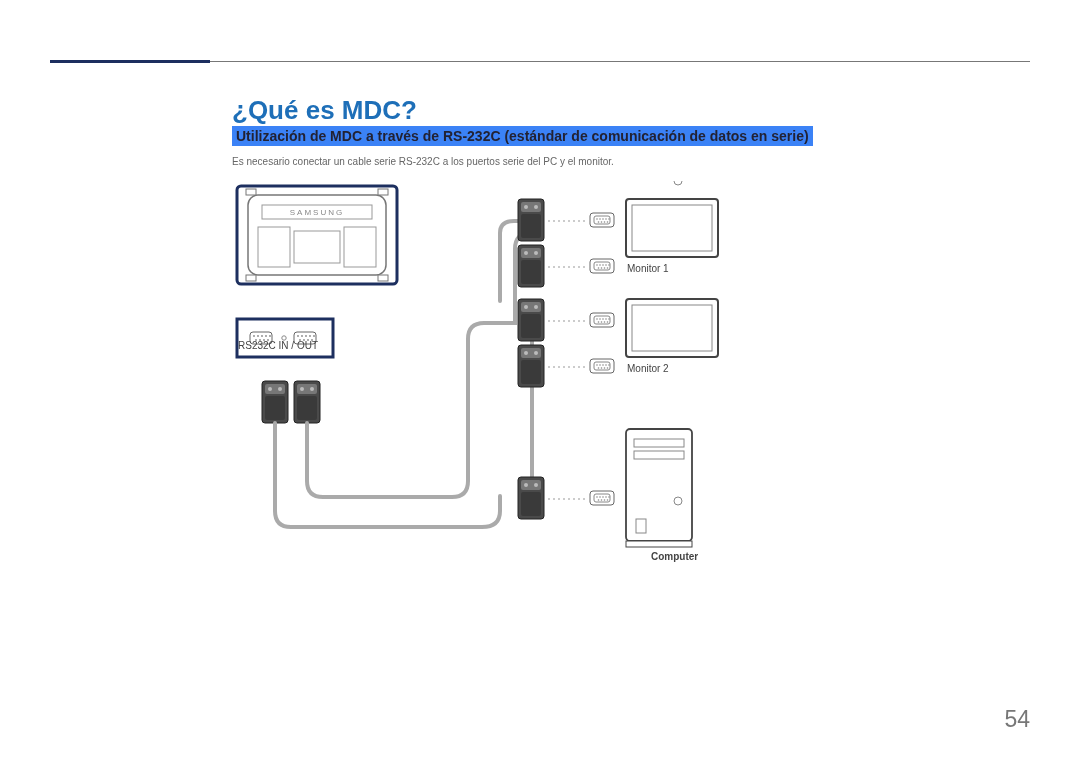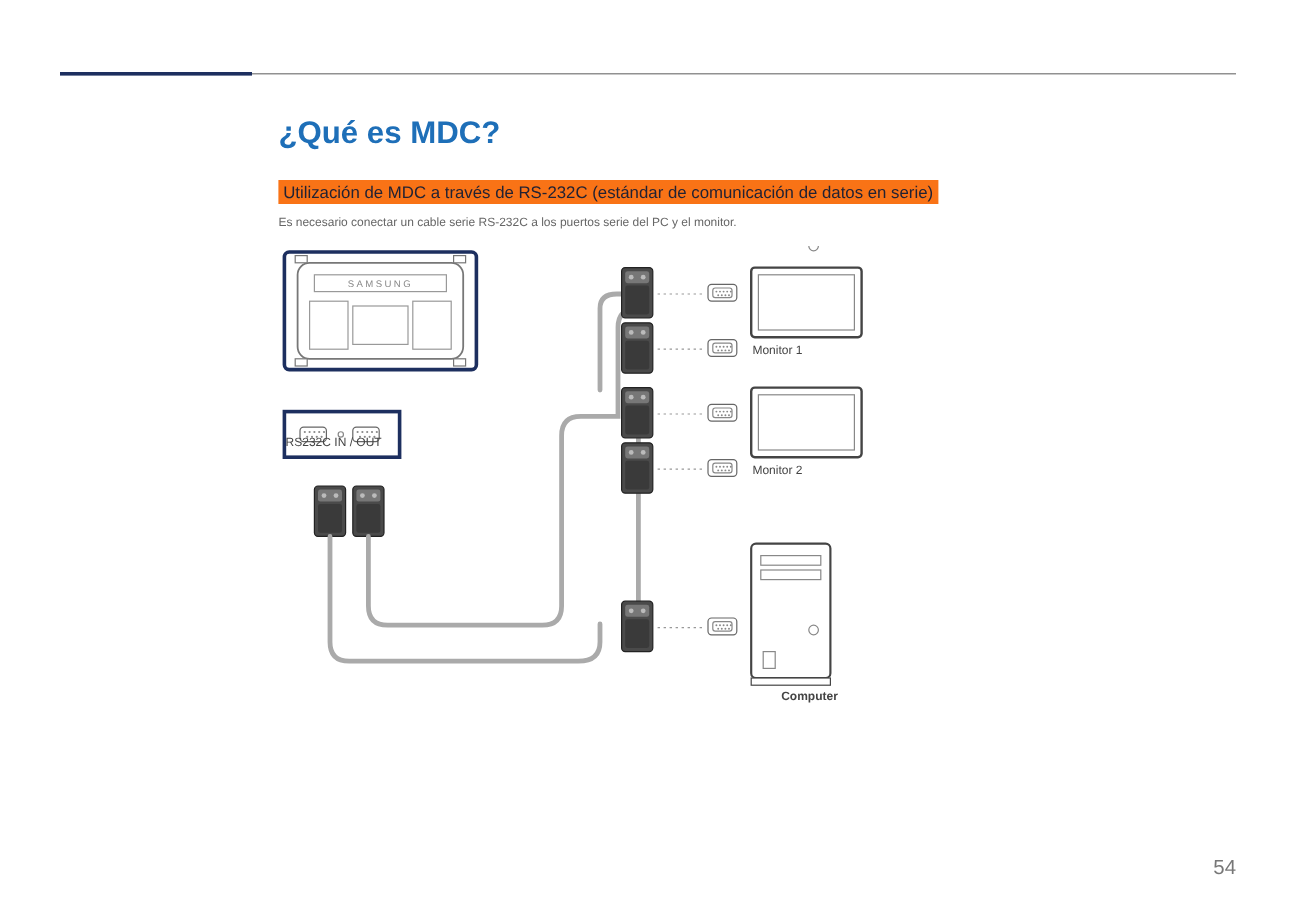--- a/index.html
+++ b/index.html
@@ -2,28 +2,28 @@
 <html><head>
 <meta charset="utf-8">
 <style>
   * { box-sizing: border-box; margin: 0; padding: 0; }
   html, body { width: 1080px; height: 763px; background: #fff; font-family: "Segoe UI", Arial, sans-serif; color: #333; }
   .page { position: relative; width: 1080px; height: 763px; padding: 60px 50px 40px 50px; }
   .header-rule-thick { position: absolute; top: 60px; left: 50px; width: 160px; height: 3px; background: #1d2f5f; }
   .header-rule-thin { position: absolute; top: 61px; left: 210px; right: 50px; height: 1px; background: #777; }
   .sidebar { position: absolute; top: 140px; left: 50px; width: 160px; font-size: 10px; line-height: 1.35; color: #999; }
   .main { position: absolute; top: 95px; left: 232px; right: 50px; }
-  .title { color: #1e6fb8; font-size: 26px; font-weight: 600; margin-bottom: 24px; }
+  .title { color: #1e6fb8; font-size: 26px; font-weight: 600; }
   .subtitle { color: #222; font-size: 20px; font-weight: 600; margin-bottom: 14px; }
-  .highlight-line { display: inline-block; background: #f97316; color: #223; font-weight: 400; font-size: 14px; padding: 2px 4px; margin-bottom: 10px; }
+  .highlight-line { display: inline-block; background: #3b82f6; color: #223; font-weight: 700; font-size: 14px; padding: 2px 4px; margin-bottom: 10px; }
   .body-text { font-size: 10px; color: #666; margin-bottom: 14px; }
   .diagram { position: relative; width: 560px; height: 420px; }
   .diagram svg { width: 100%; height: 100%; }
   .label { position: absolute; font-size: 10px; color: #444; }
-  .page-number { position: absolute; bottom: 30px; right: 50px; font-size: 17px; color: #777; }
+  .page-number { position: absolute; bottom: 30px; right: 50px; font-size: 23px; color: #777; }
 </style>
 </head>
 <body>
 
 <div class="page">
 
   <div class="header-rule-thick"></div>
   <div class="header-rule-thin"></div>
 
 

